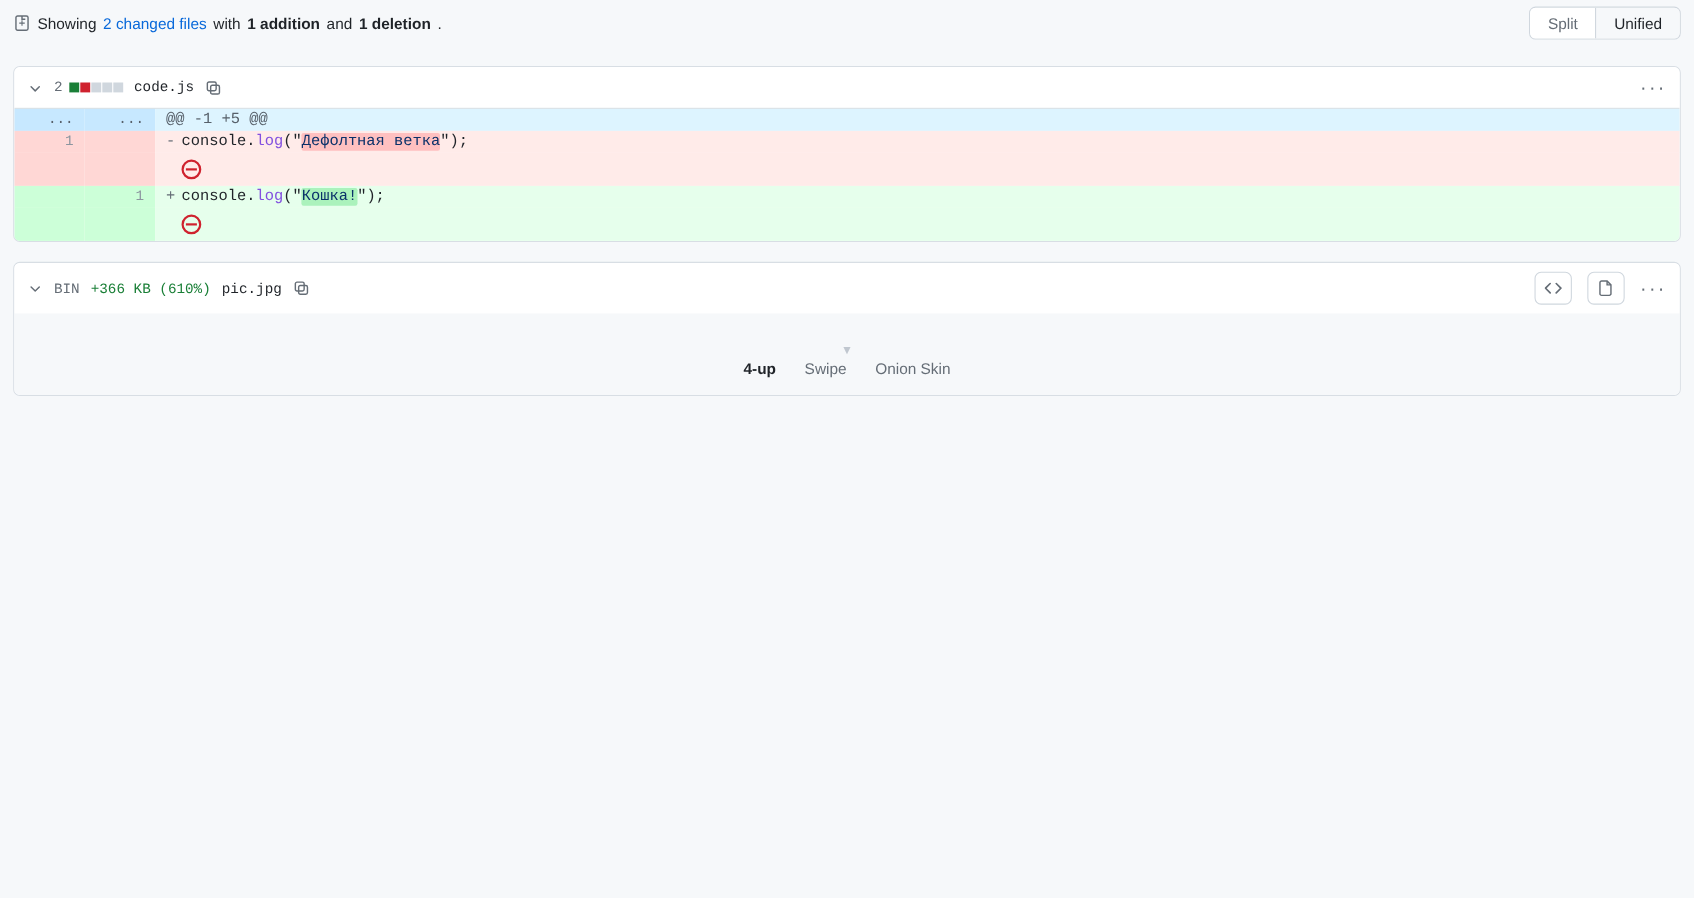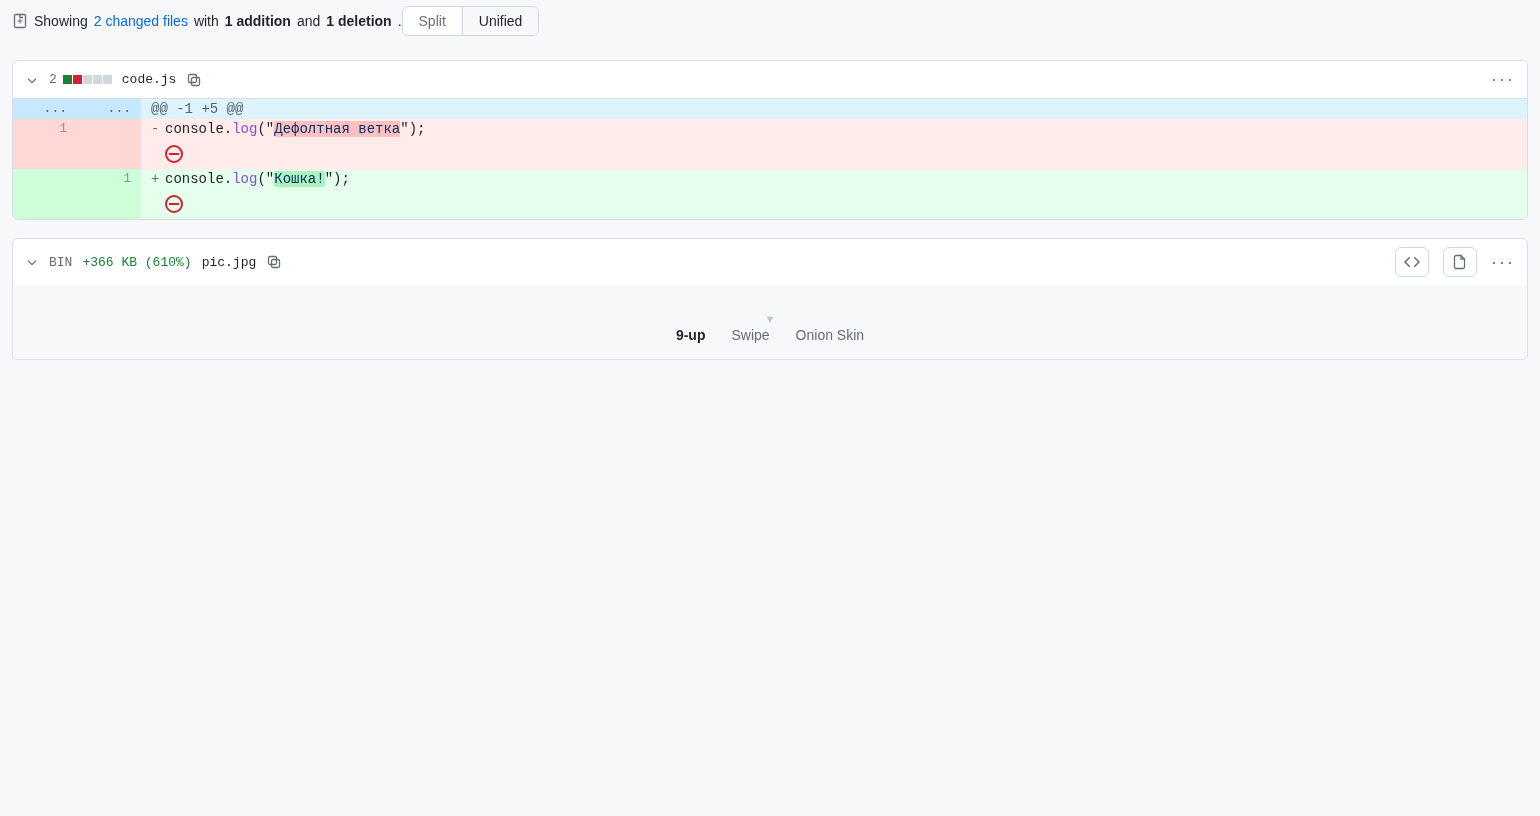--- a/index.html
+++ b/index.html
@@ -27,21 +27,21 @@
     font-family: var(--ui-font);
     font-size: 14px;
     color: var(--text);
     background: var(--bg);
     width: 1540px;
   }
   .page { padding: 0 0 40px 0; }
 
   
   .summary-bar {
-    display: flex; align-items: center; 
+    display: flex; align-items: center; justify-content: space-between;
     padding: 6px 12px;
   }
   .summary-left { display: flex; align-items: center; gap: 6px; color: var(--muted); flex-wrap: wrap; }
   .summary-left span { color: var(--text); }
   .summary-left .link { color: var(--link); cursor: pointer; }
   .summary-left .collapse-icon {
     width: 16px; height: 20px; display: inline-flex; align-items: center; justify-content: center;
     color: var(--muted);
   }
   .toggle {
@@ -312,21 +312,21 @@
       </div>
     </div>
 
     <div class="img-diff">
       <div class="img-diff-cols">
       </div>
 
       <div class="view-modes">
         <div class="caret">▼</div>
         <div class="tabs">
-          <span class="tab active">9-up</span>
+          <span class="tab active">4-up</span>
           <span class="tab">Swipe</span>
           <span class="tab">Onion Skin</span>
         </div>
       </div>
     </div>
   </div>
 
 </div>
 
 </body></html>

